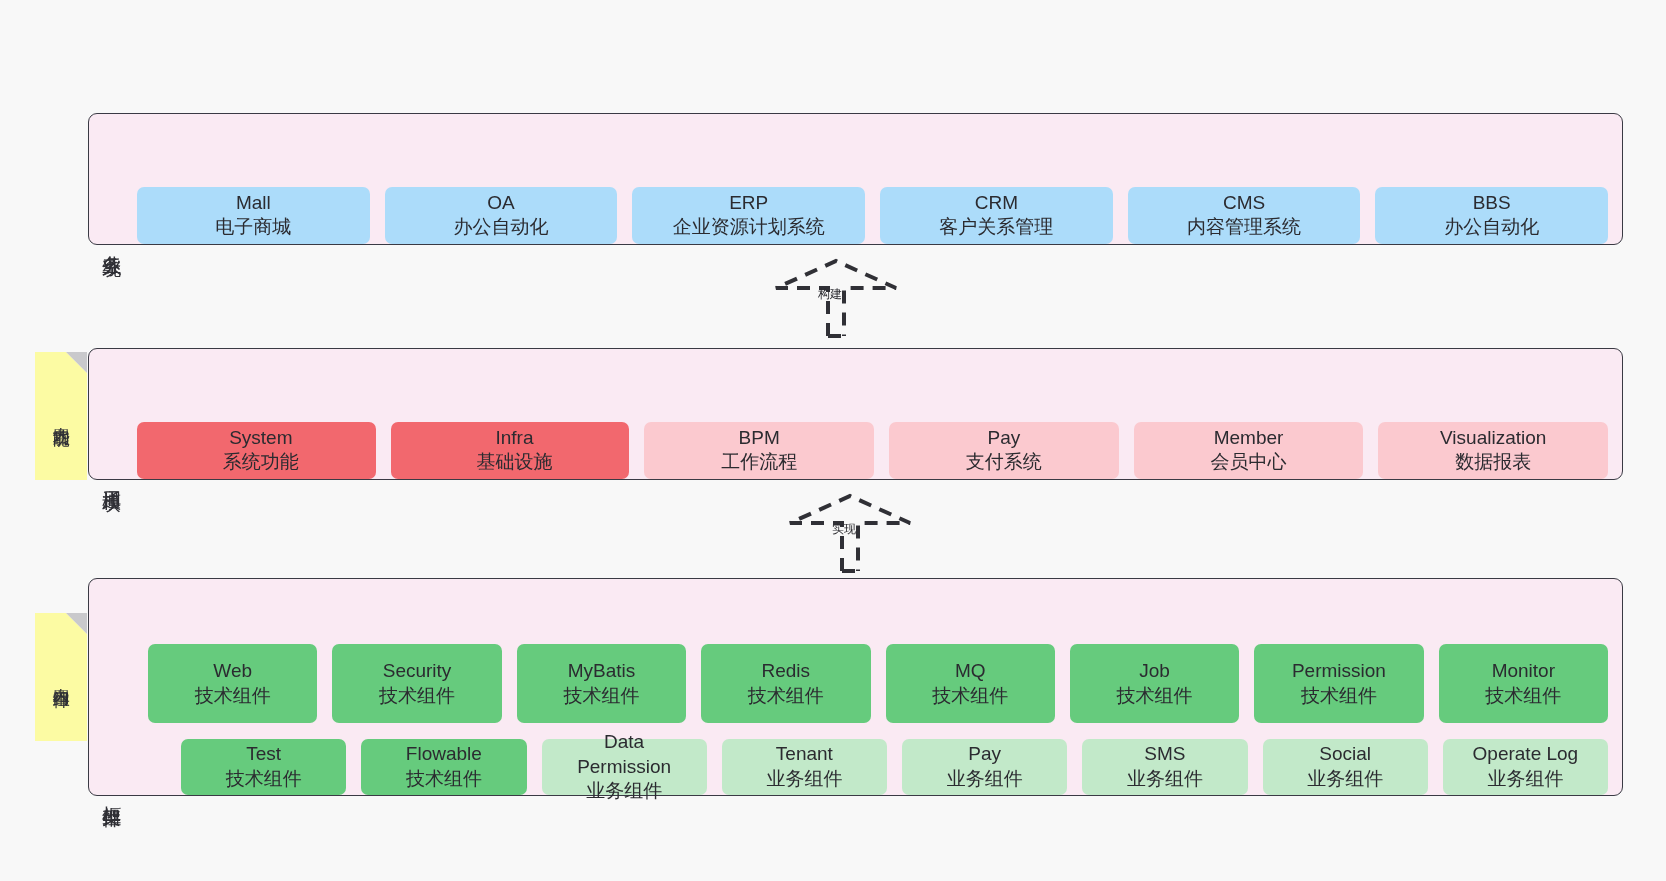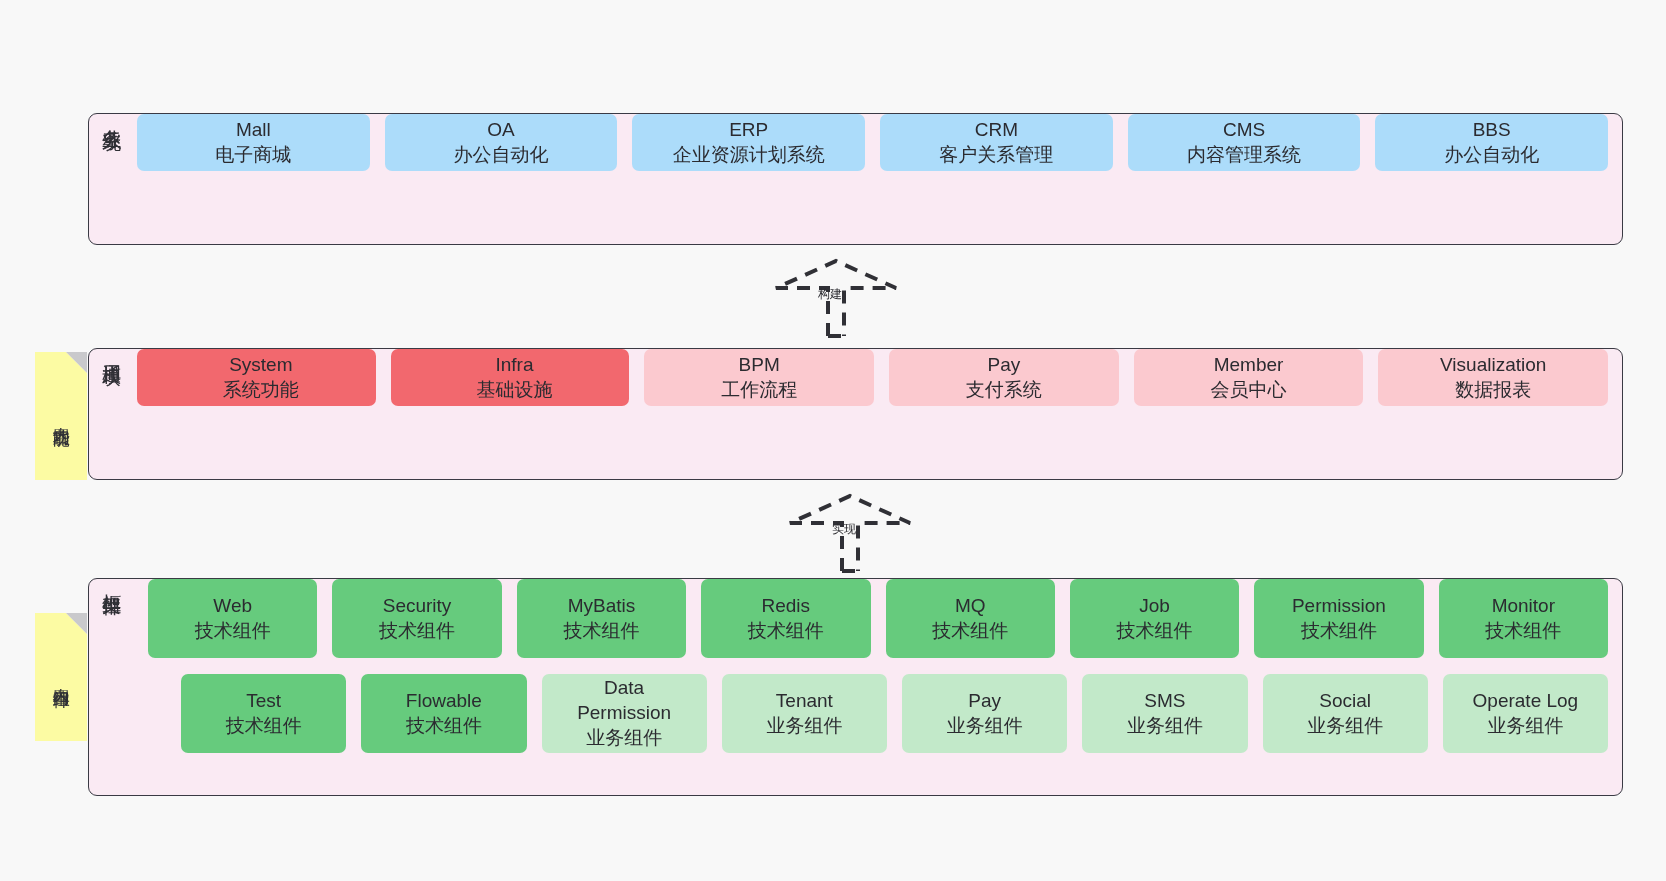--- a/index.html
+++ b/index.html
@@ -14,21 +14,21 @@
   .stage{position:absolute;left:0;top:0;width:1666px;height:881px;}
 
   
   .section{
     position:absolute;
     background:#FAEAF3;
     border:1.6px solid #3A3A44;
     border-radius:9px;
     box-sizing:border-box;
     display:flex;
-    align-items:flex-start;
+    align-items:flex-end;
   }
   .sec-label{
     width:46px;
     flex:0 0 46px;
     display:flex;
     align-items:center;
     justify-content:center;
     font-size:19px;
     line-height:1.14;
     color:#2F2F35;
@@ -248,21 +248,21 @@
         <div class="card c-green">
           <span class="c-title">Permission</span>
           <span class="c-sub">技术组件</span>
         </div>
         <div class="card c-green">
           <span class="c-title">Monitor</span>
           <span class="c-sub">技术组件</span>
         </div>
       </div>
 
-      <div class="row" style="height:79px;padding-left:44px;">
+      <div class="row" style="height:56px;padding-left:44px;">
         <div class="card c-green">
           <span class="c-title">Test</span>
           <span class="c-sub">技术组件</span>
         </div>
         <div class="card c-green">
           <span class="c-title">Flowable</span>
           <span class="c-sub">技术组件</span>
         </div>
         <div class="card c-green-light">
           <span class="c-title">Data

